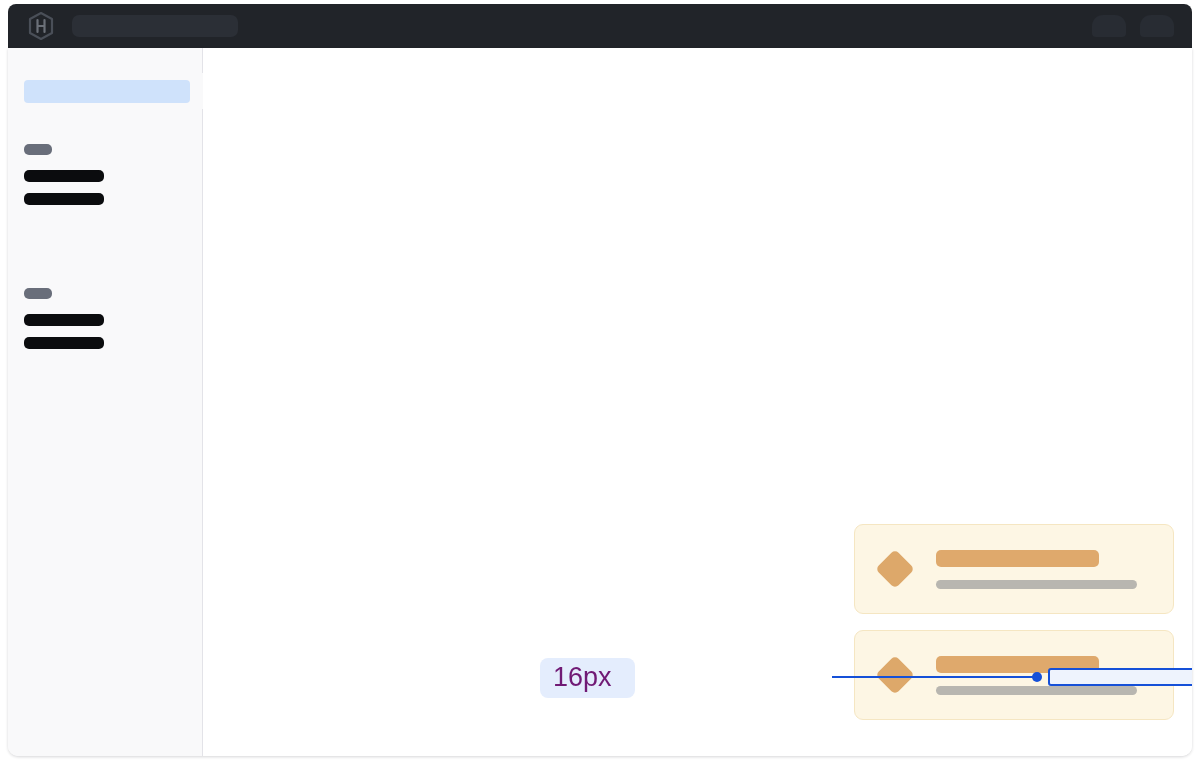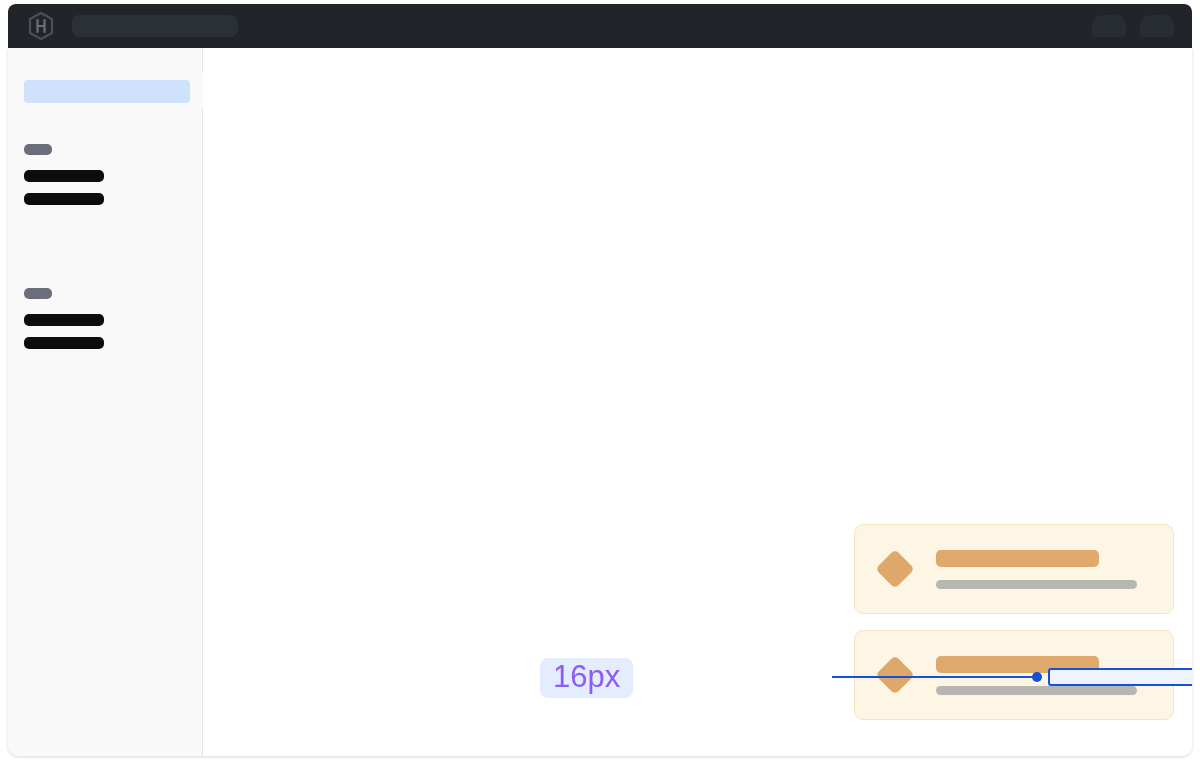--- a/index.html
+++ b/index.html
@@ -230,25 +230,25 @@
     top: 628px;
     width: 205px;
     height: 2px;
     background: #1550d8;
   }
 
   .measure-label {
     position: absolute;
     left: 337px;
     top: 610px;
-    padding: 5px 13px 7px 13px;
+    padding: 5px 23px 7px 13px;
     background: #e4edfd;
-    color: #8b5cf6;
+    color: #701a75;
     border-radius: 8px;
-    font-size: 31px;
+    font-size: 27px;
     line-height: 28px;
     font-weight: 400;
     font-family: "Liberation Sans", sans-serif;
     white-space: nowrap;
   }
 </style>
 </head>
 <body>
 
 <div class="app-window">

